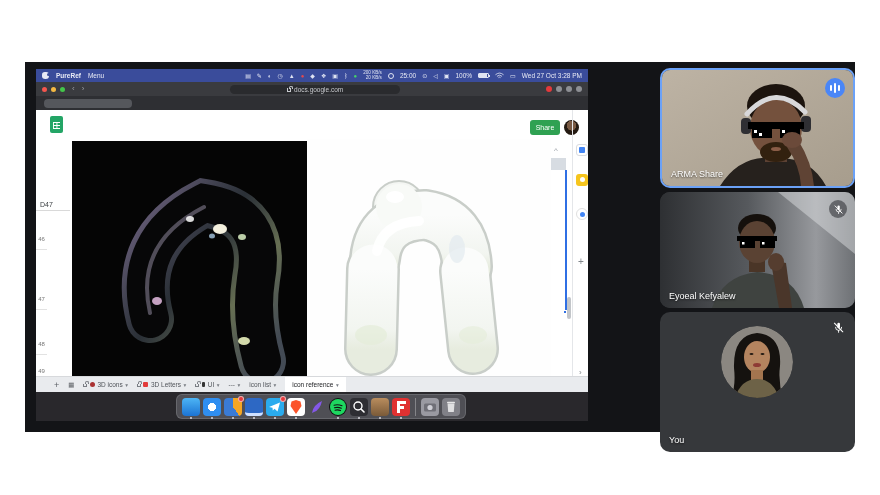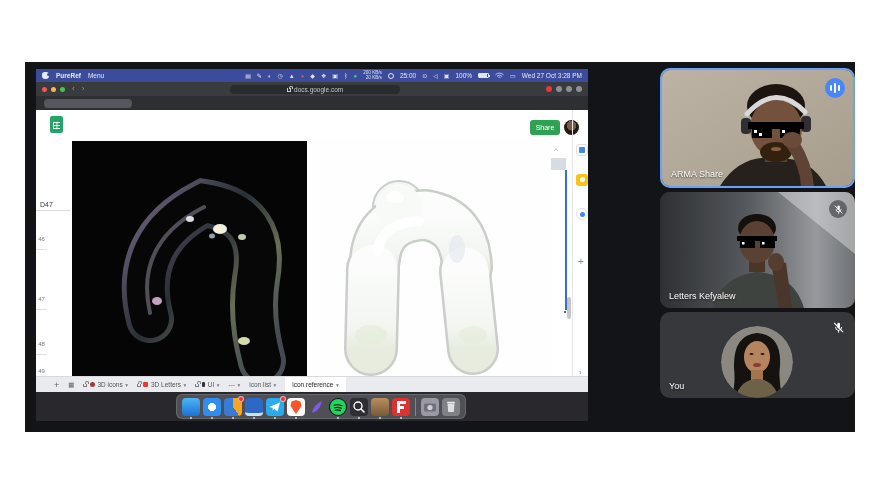--- a/index.html
+++ b/index.html
@@ -407,24 +407,24 @@
         <path d="M119 116 L112 76 Q117 68 126 71 L132 116 Z" fill="#4a362a"></path>
         <ellipse cx="116" cy="70" rx="8" ry="9" fill="#553d2f"></ellipse>
       </svg>
       <div class="mic-chip">
         <svg width="11" height="11" viewBox="0 0 14 14">
           <rect x="5.7" y="1.8" width="2.9" height="6.2" rx="1.45" fill="#fff"></rect>
           <path d="M3.8 6.8 a3.3 3.3 0 0 0 6.6 0 M7.1 10.2 v2" stroke="#fff" stroke-width="1" fill="none" stroke-linecap="round"></path>
           <line x1="2.6" y1="2.4" x2="11.6" y2="11.6" stroke="#fff" stroke-width="1.2" stroke-linecap="round"></line>
         </svg>
       </div>
-      <div class="tile-name">Letters Kefyalew</div>
+      <div class="tile-name">Eyoeal Kefyalew</div>
     </div>
 
-    <div class="tile abs" style="top:250px;height:86px;background:#36383b;">
+    <div class="tile abs" style="top:250px;height:140px;background:#36383b;">
       <svg width="72" height="72" viewBox="0 0 72 72" style="position:absolute;left:61px;top:14px;border-radius:50%;">
         <defs>
             <clipPath id="avclip">
               <circle cx="36" cy="36" r="36"></circle>
             </clipPath>
           </defs>
         <g clip-path="url(#avclip)">
           <rect width="72" height="72" fill="#8b8781"></rect>
           <path d="M36 7 Q12 9 13 42 Q15 60 10 72 L62 72 Q57 56 59 40 Q61 9 36 7 Z" fill="#15120f"></path>
           <ellipse cx="36" cy="31" rx="13" ry="16" fill="#b4845f"></ellipse>

